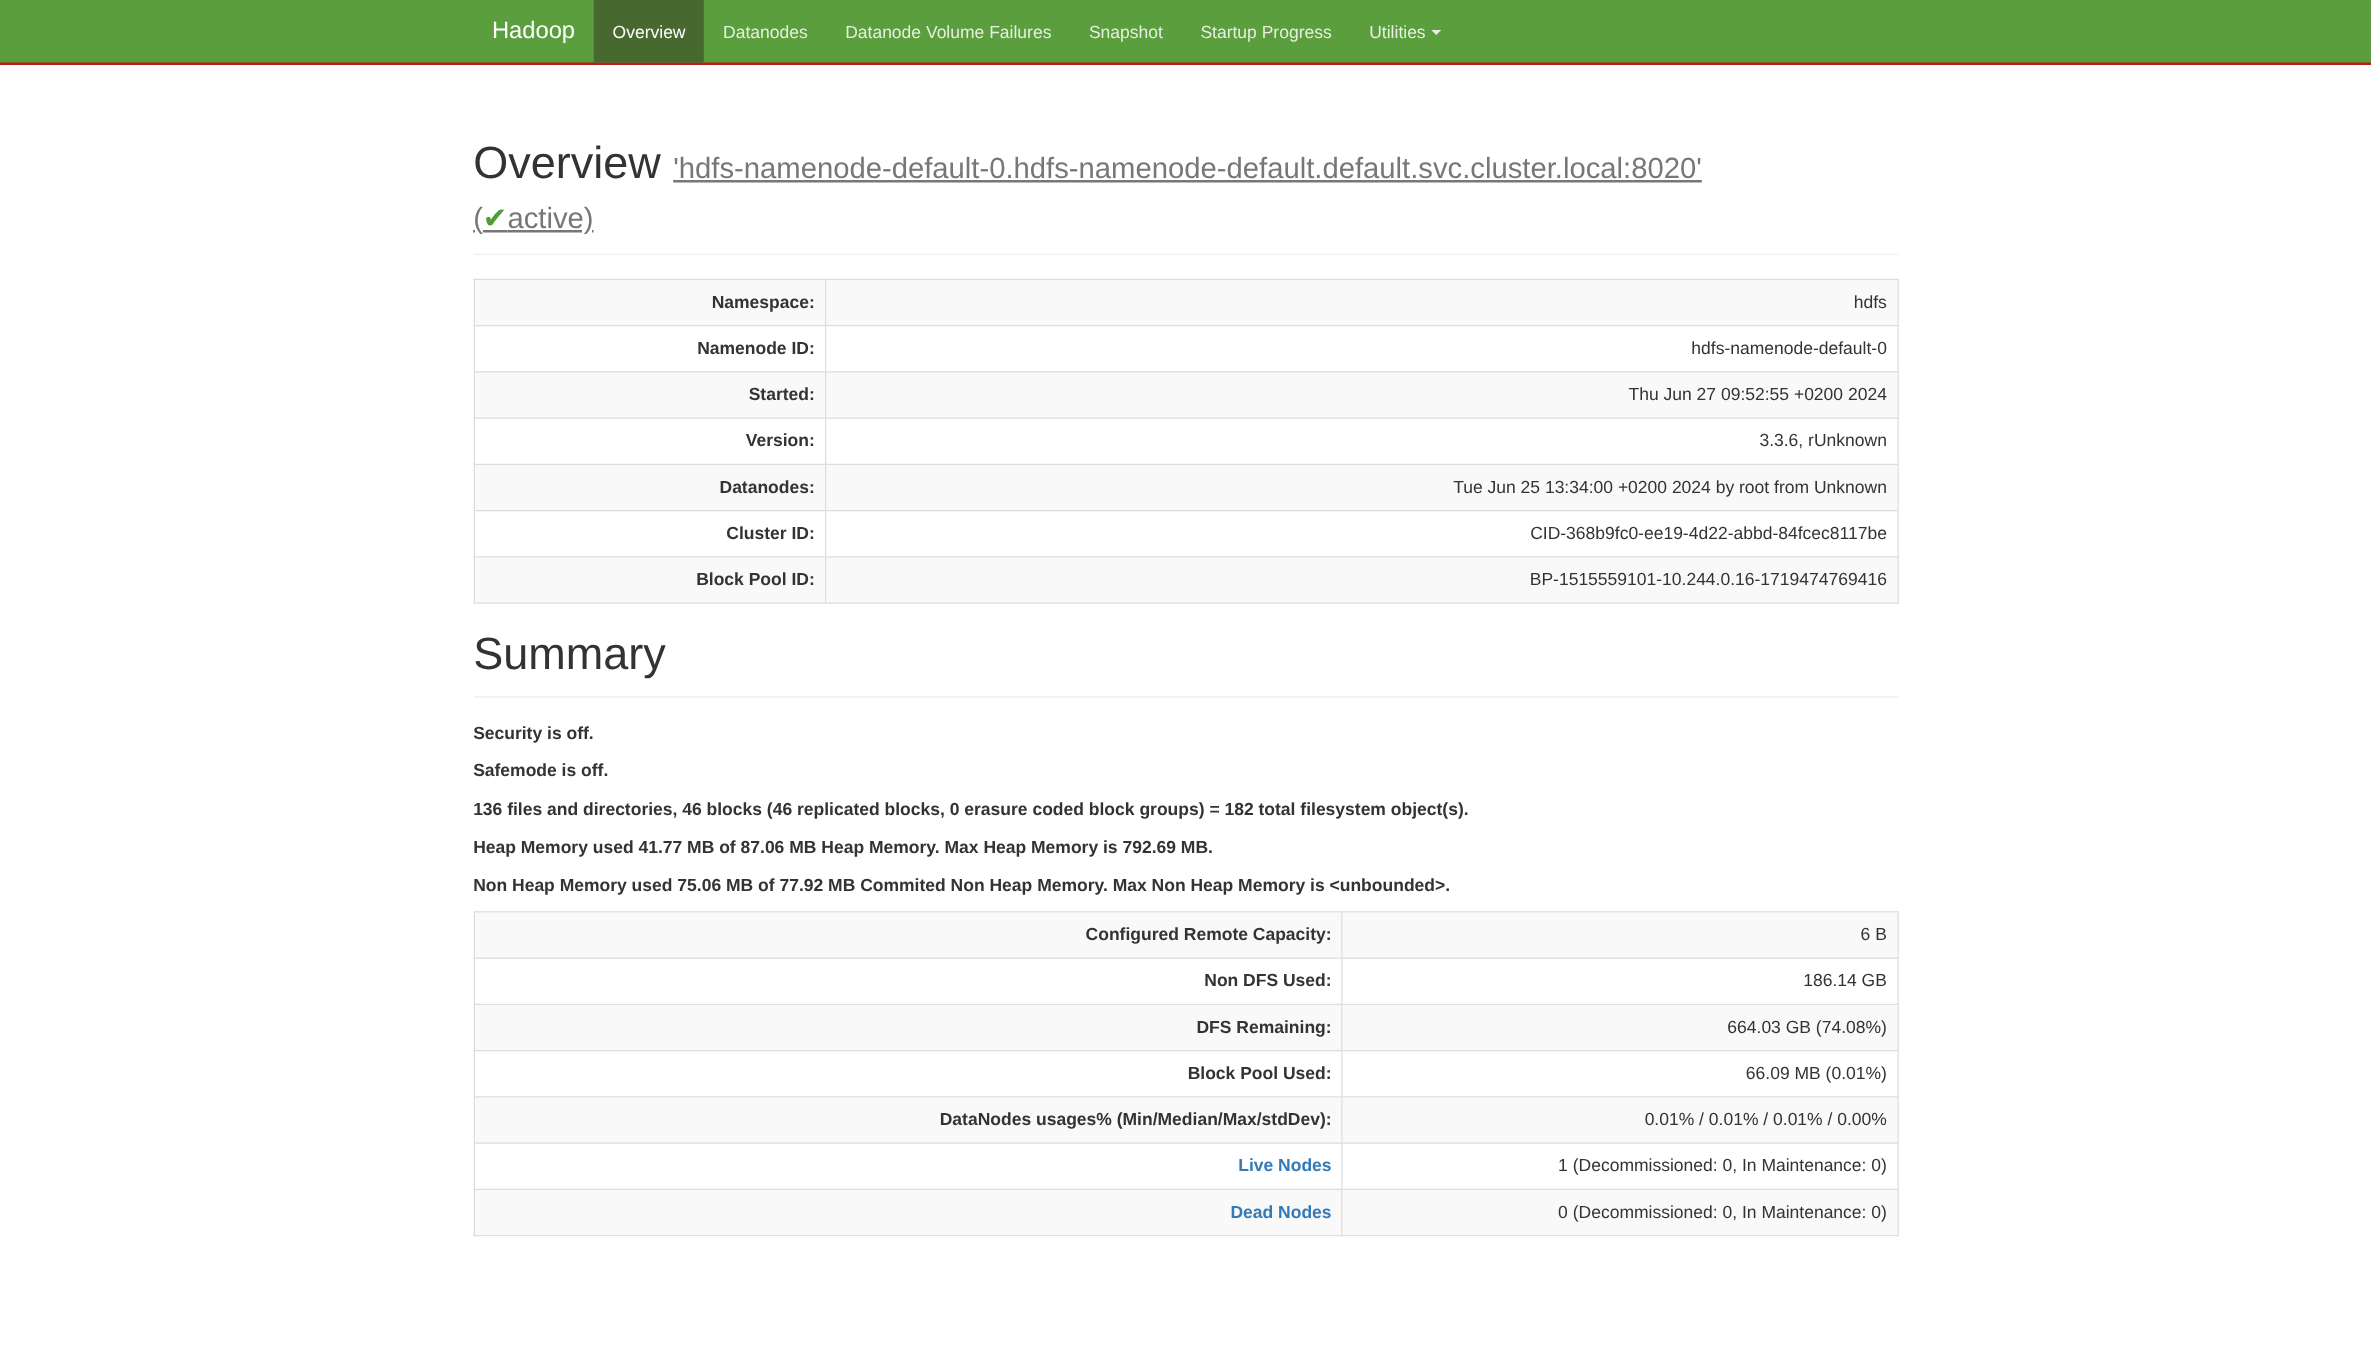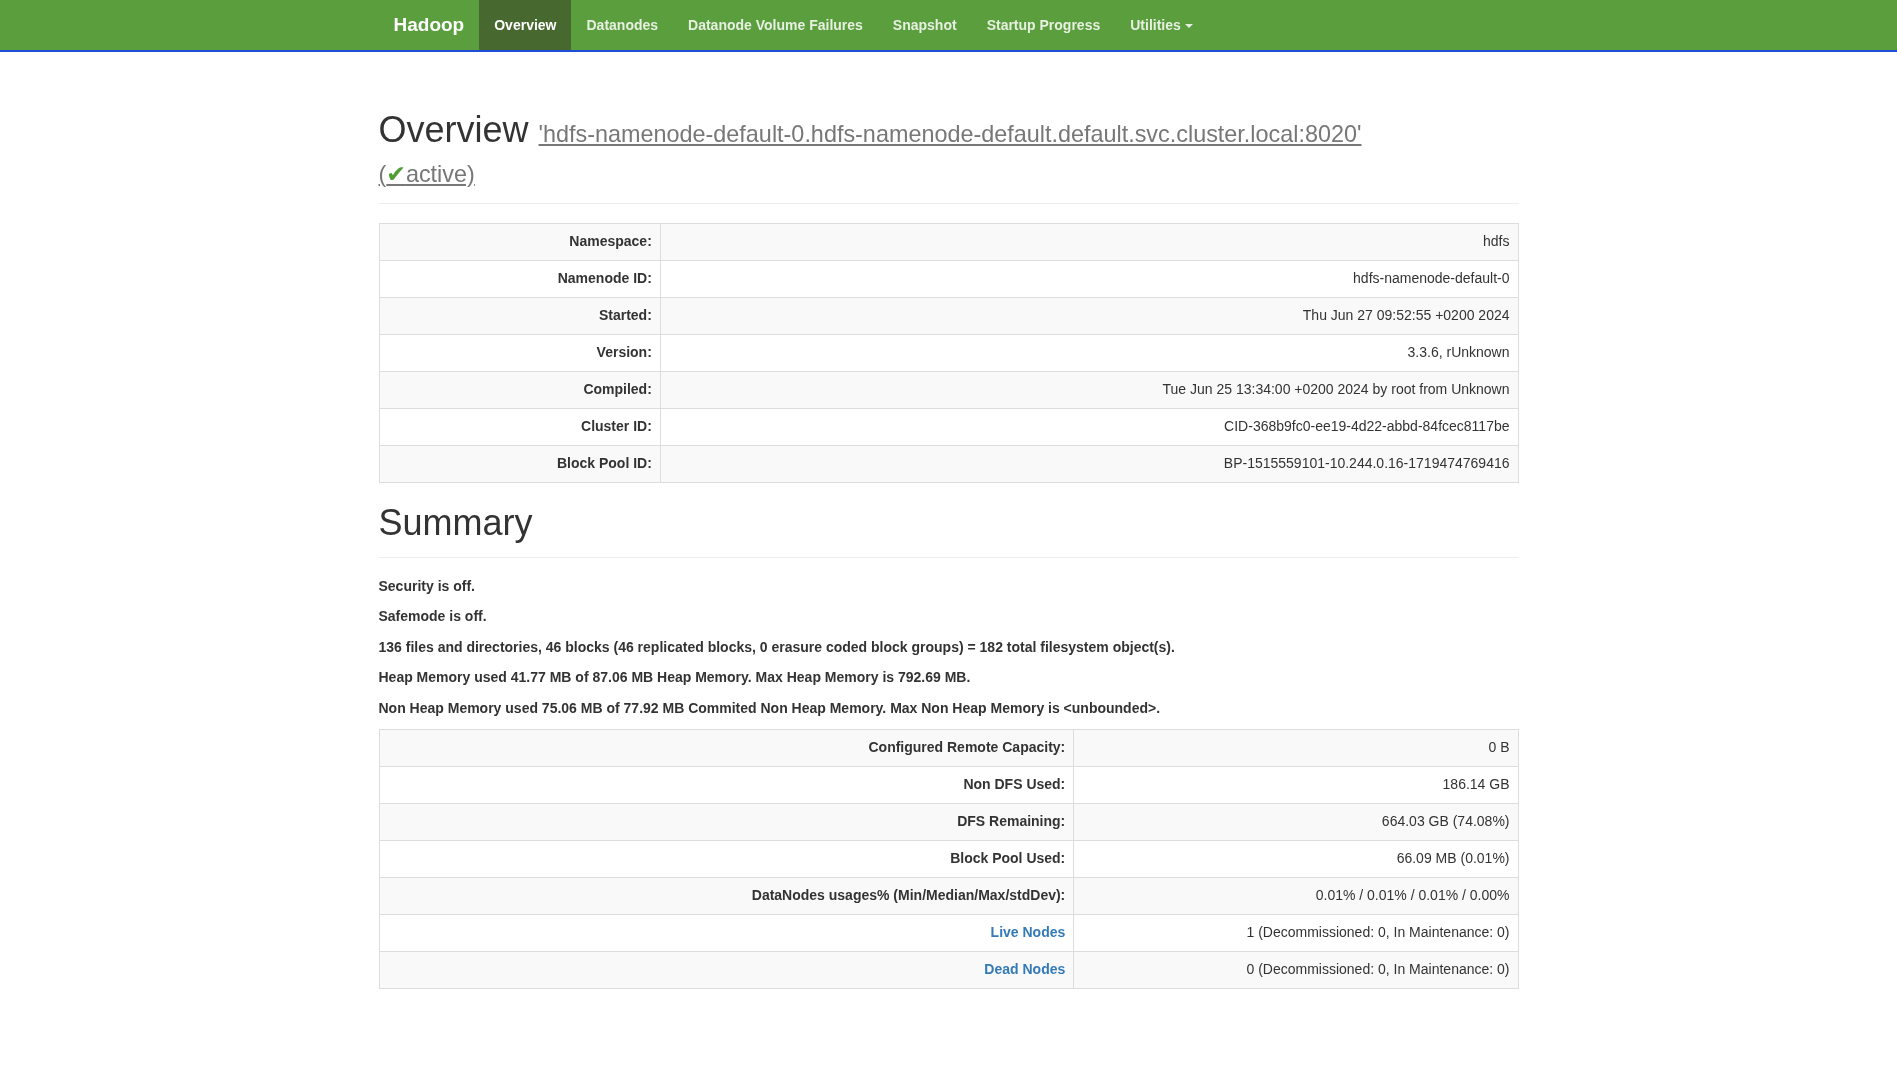--- a/index.html
+++ b/index.html
@@ -10,22 +10,21 @@
     font-family: "Liberation Sans", "DejaVu Sans", sans-serif;
     font-size: 14px; line-height: 1.42857;
     color: #333333;
   }
   .container { width: 1170px; margin: 0 auto; padding: 0 15px; }
 
   
   .navbar {
     width: 100%; height: 52px;
     background: #5a9e3e;
-    border-bottom: 2px solid #1d4ed8;
-    font-weight: bold;
+    border-bottom: 2px solid #b91c1c;
   }
   .navbar .container { height: 50px; }
   .navbar-brand {
     float: left; height: 50px; padding: 14px 15px;
     font-size: 19px; line-height: 22px; color: #ffffff;
     text-decoration: none; cursor: pointer;
   }
   .navbar-nav { float: left; margin: 0; padding: 0; list-style: none; }
   .navbar-nav li { float: left; }
   .navbar-nav li a {
@@ -120,21 +119,21 @@
       </tr>
       <tr>
         <th>Started:</th>
         <td>Thu Jun 27 09:52:55 +0200 2024</td>
       </tr>
       <tr>
         <th>Version:</th>
         <td>3.3.6, rUnknown</td>
       </tr>
       <tr>
-        <th>Compiled:</th>
+        <th>Datanodes:</th>
         <td>Tue Jun 25 13:34:00 +0200 2024 by root from Unknown</td>
       </tr>
       <tr>
         <th>Cluster ID:</th>
         <td>CID-368b9fc0-ee19-4d22-abbd-84fcec8117be</td>
       </tr>
       <tr>
         <th>Block Pool ID:</th>
         <td>BP-1515559101-10.244.0.16-1719474769416</td>
       </tr>
@@ -149,21 +148,21 @@
     <p>Safemode is off.</p>
     <p>136 files and directories, 46 blocks (46 replicated blocks, 0 erasure coded block groups) = 182 total filesystem object(s).</p>
     <p>Heap Memory used 41.77 MB of 87.06 MB Heap Memory. Max Heap Memory is 792.69 MB.</p>
     <p>Non Heap Memory used 75.06 MB of 77.92 MB Commited Non Heap Memory. Max Non Heap Memory is &lt;unbounded&gt;.</p>
   </div>
 
   <table class="metrics-table">
     <tbody>
       <tr>
         <th>Configured Remote Capacity:</th>
-        <td>0 B</td>
+        <td>6 B</td>
       </tr>
       <tr>
         <th>Non DFS Used:</th>
         <td>186.14 GB</td>
       </tr>
       <tr>
         <th>DFS Remaining:</th>
         <td>664.03 GB (74.08%)</td>
       </tr>
       <tr>

